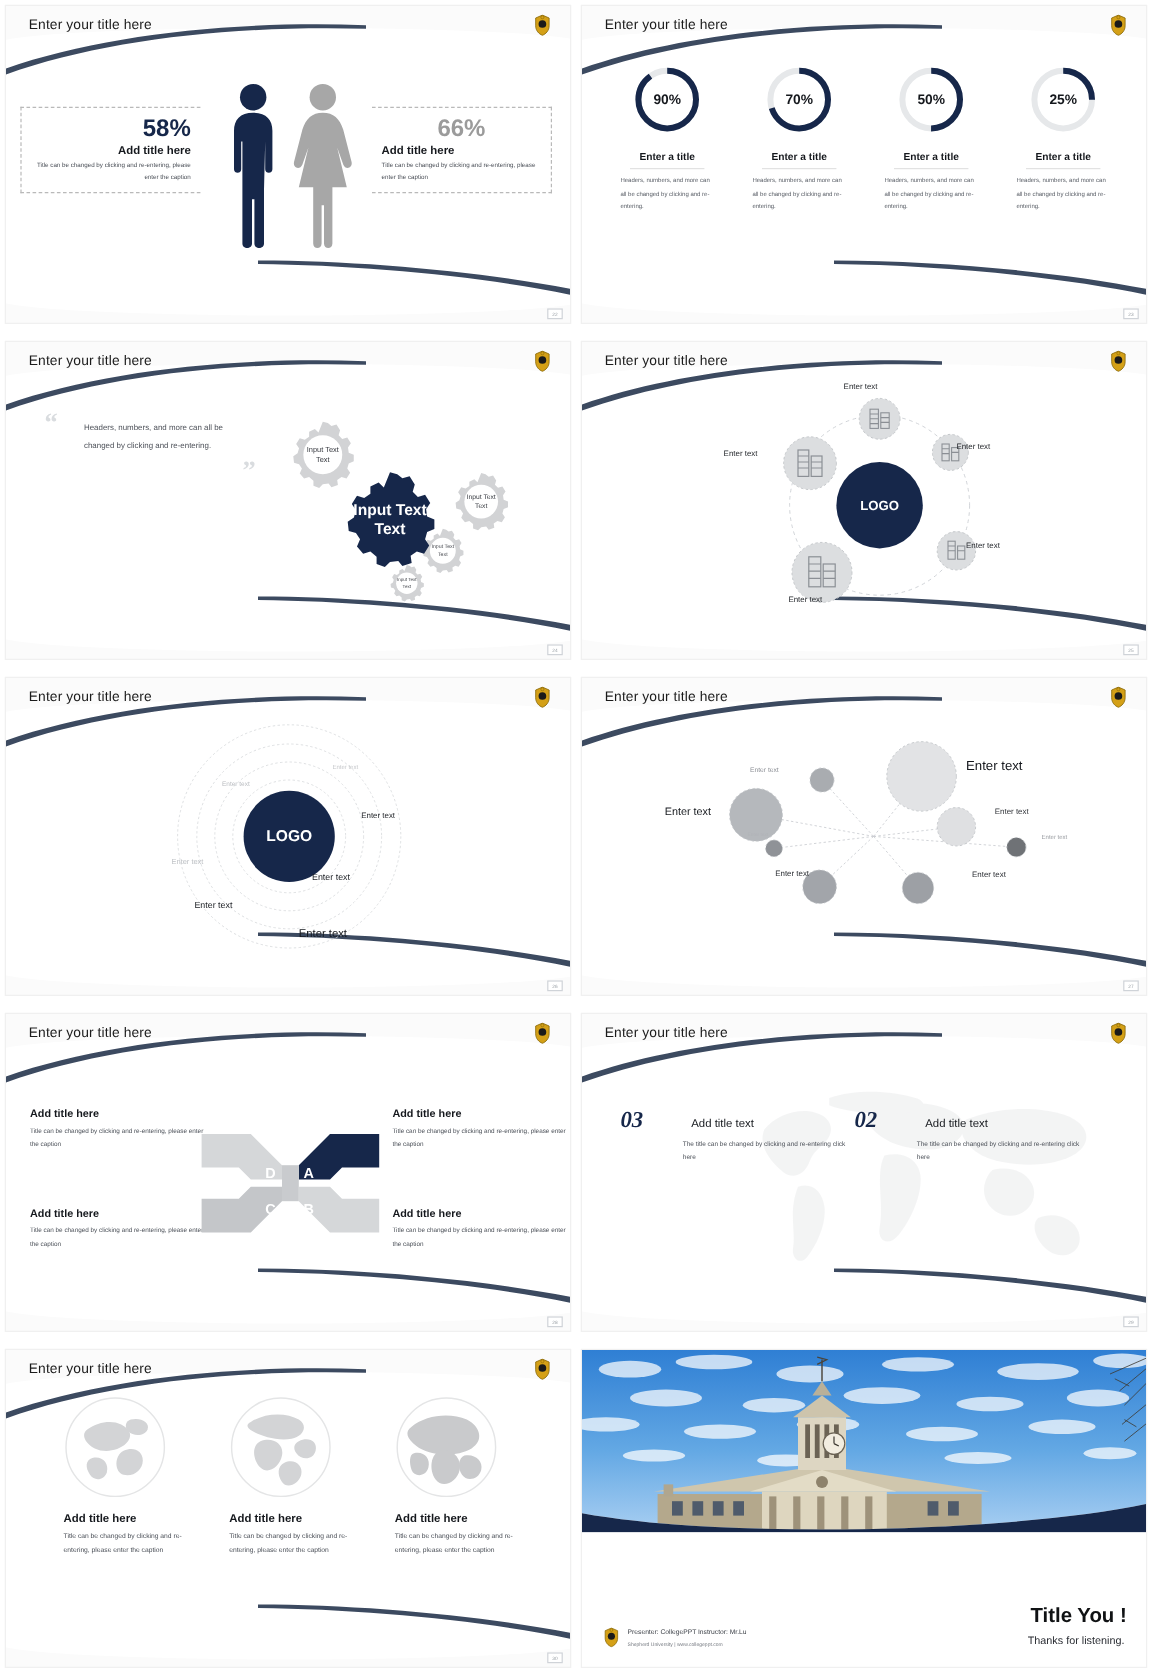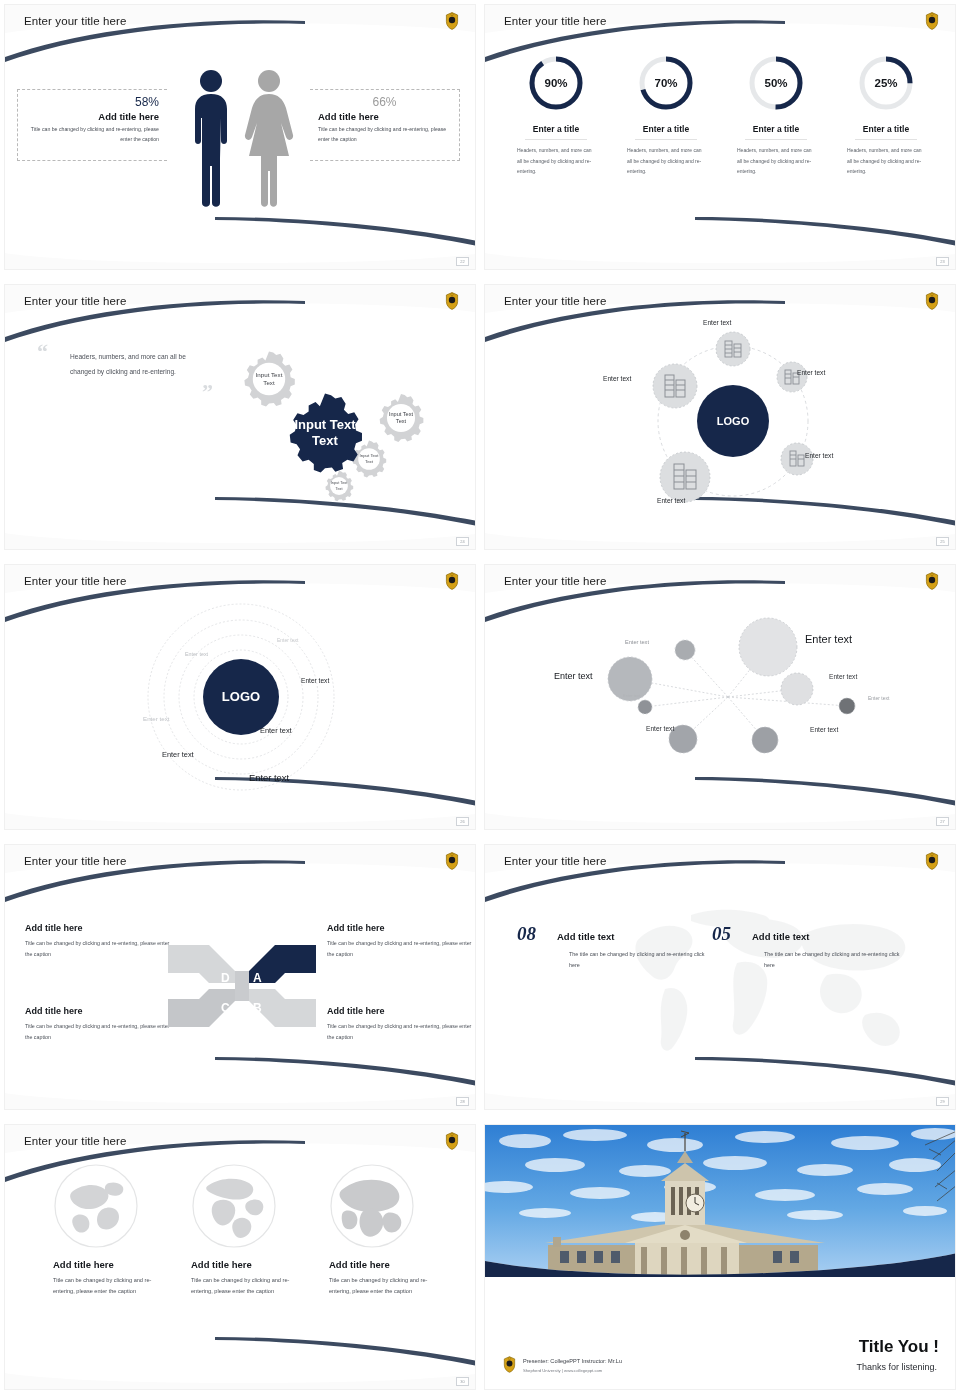--- a/index.html
+++ b/index.html
@@ -50,21 +50,21 @@
   .body { position: absolute; left: 0; top: 30px; width: 472px; height: 210px; z-index: 5; }
 
   
   .g-row { position: absolute; left: 0; top: 28px; width: 472px; height: 150px; }
   .g-figs { position: absolute; left: 172px; top: 0; width: 128px; height: 150px; }
   .g-side { position: absolute; top: 26px; width: 150px; }
   .g-left { left: 12px; text-align: right; border-left: 1px dashed #b9b9b9; border-top: 1px dashed #b9b9b9;
             border-bottom: 1px dashed #b9b9b9; padding: 6px 8px 8px 8px; height: 72px; }
   .g-right { left: 305px; text-align: left; border-right: 1px dashed #b9b9b9; border-top: 1px dashed #b9b9b9;
              border-bottom: 1px dashed #b9b9b9; padding: 6px 8px 8px 8px; height: 72px; }
-  .g-pct { font-size: 12px; font-weight: normal; color: #16274a; line-height: 1.1; }
+  .g-pct { font-size: 20px; font-weight: bold; color: #16274a; line-height: 1.1; }
   .g-pct.gray { color: #9b9b9b; text-align: center; }
   .g-h { font-size: 9.5px; font-weight: bold; color: #15181d; margin-top: 2px; }
   .g-p { font-size: 5.2px; color: #4a4f57; line-height: 1.85; margin-top: 3px; }
 
   
   .d-wrap { position: absolute; left: 16px; top: 18px; width: 440px; display: flex; }
   .d-col { width: 110px; text-align: center; }
   .d-title { font-size: 8.5px; font-weight: bold; color: #14171c; margin-top: 7px; }
   .d-rule { width: 62px; height: 1px; background: #e2e2e2; margin: 5px auto 0; }
   .d-p { font-size: 5px; color: #5b6068; line-height: 2.1; margin-top: 5px; padding: 0 16px; text-align: left; }
@@ -80,21 +80,21 @@
   .nlbl { position: absolute; white-space: nowrap; color: #2b2e33; }
 
   
   .x-cell { position: absolute; width: 150px; }
   .x-h { font-size: 9px; font-weight: bold; color: #15181d; }
   .x-p { font-size: 5.3px; color: #4b5058; line-height: 2.0; margin-top: 5px; }
 
   
   .n-item { position: absolute; top: 52px; }
   .n-num { position: absolute; left: 0; top: -4px; font-size: 19px; font-weight: bold; font-style: italic; color: #16274a; font-family: "Liberation Serif", serif; }
-  .n-h { position: absolute; left: 40px; top: 4px; font-size: 9.5px; font-weight: bold; color: #15181d; white-space: nowrap; }
+  .n-h { position: absolute; left: 59px; top: 4px; font-size: 9.5px; font-weight: normal; color: #15181d; white-space: nowrap; }
   .n-p { position: absolute; left: 52px; top: 22px; width: 140px; font-size: 5.4px; color: #4a4f57; line-height: 2.0; }
 
   
   .gl-col { position: absolute; top: 8px; width: 120px; }
   .gl-h { font-size: 9.5px; font-weight: bold; color: #15181d; margin-top: 6px; }
   .gl-p { font-size: 5.6px; color: #4a4f57; line-height: 2.05; margin-top: 5px; }
 
   
   .thanks-canvas { background: #ffffff; }
   .photo { position: absolute; left: 0; top: 0; width: 472px; height: 152px; overflow: hidden; }
@@ -509,26 +509,26 @@
             <path d="M70 92 C82 88 90 96 92 108 C94 122 86 140 78 150 C72 158 64 152 66 142 C68 128 62 112 70 92 Z"></path>
             <path d="M130 28 C150 20 178 20 196 28 C210 34 212 46 202 54 C190 64 166 62 150 56 C136 50 122 38 130 28 Z"></path>
             <path d="M142 66 C156 62 170 68 172 82 C174 98 164 120 154 132 C146 142 136 138 138 126 C142 106 134 82 142 66 Z"></path>
             <path d="M210 36 C234 26 268 24 292 32 C312 39 316 54 302 64 C284 76 250 76 228 68 C212 62 200 46 210 36 Z"></path>
             <path d="M232 78 C248 74 262 80 266 92 C270 106 258 118 244 116 C230 114 222 100 226 88 C228 82 230 80 232 78 Z"></path>
             <path d="M270 118 C284 112 300 118 304 130 C308 144 296 152 284 148 C272 144 262 126 270 118 Z"></path>
             <path d="M96 18 C118 10 150 12 168 18 C178 21 176 28 164 30 C142 33 110 30 96 24 Z"></path>
           </g>
         </svg>
         <div class="n-item" style="left:32px;">
-          <div class="n-num">08</div>
+          <div class="n-num">03</div>
           <div class="n-h">Add title text</div>
           <div class="n-p">The title can be changed by clicking and re-entering click here</div>
         </div>
         <div class="n-item" style="left:227px;">
-          <div class="n-num">05</div>
+          <div class="n-num">02</div>
           <div class="n-h">Add title text</div>
           <div class="n-p">The title can be changed by clicking and re-entering click here</div>
         </div>
       </div>
       <div class="pagenum">29</div>
     </div>
   </div>
 
   <div class="slide">
     <div class="canvas">

